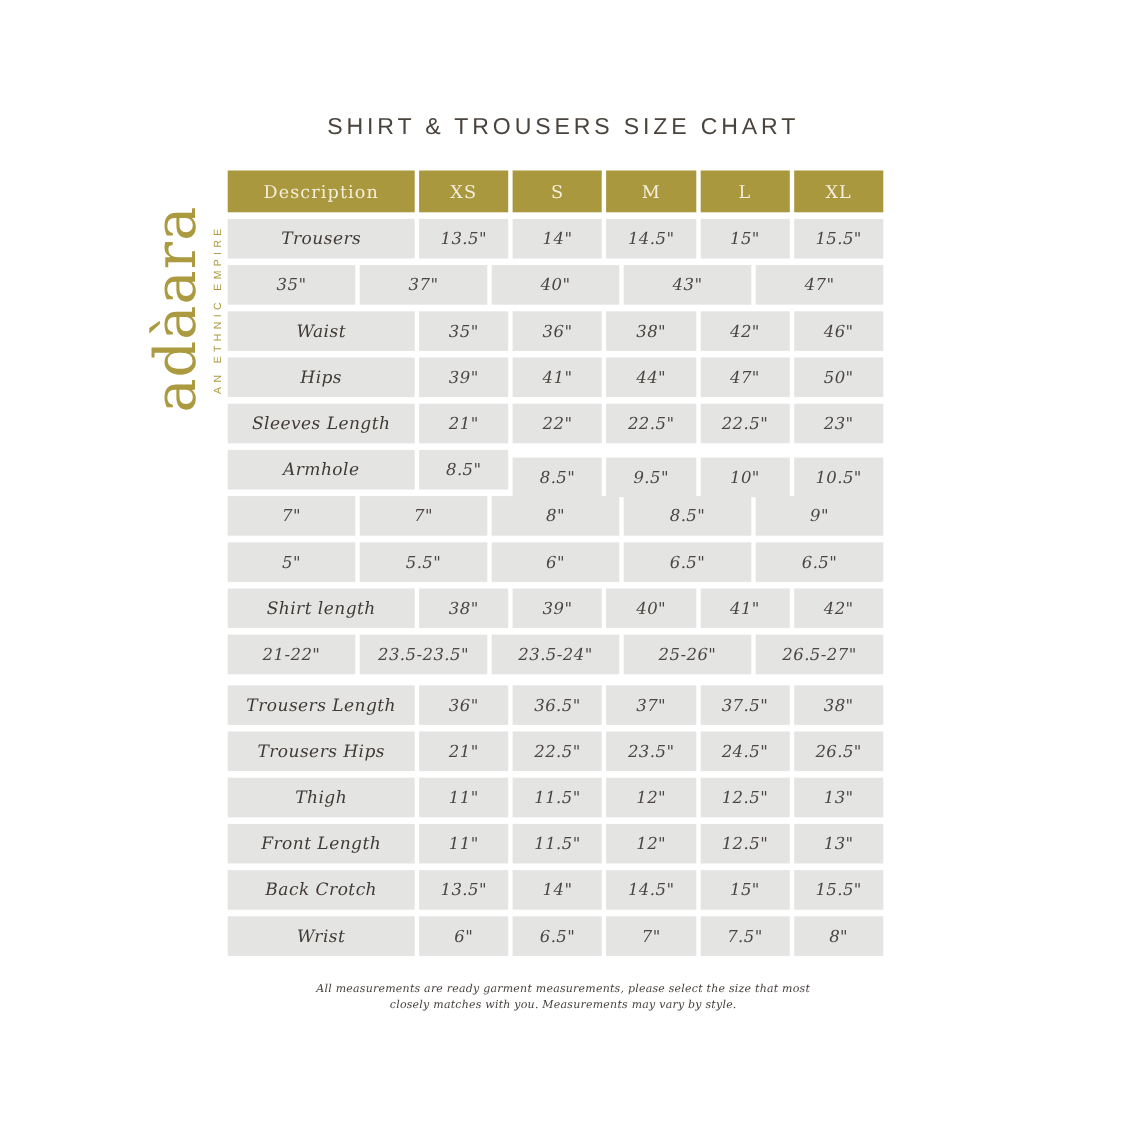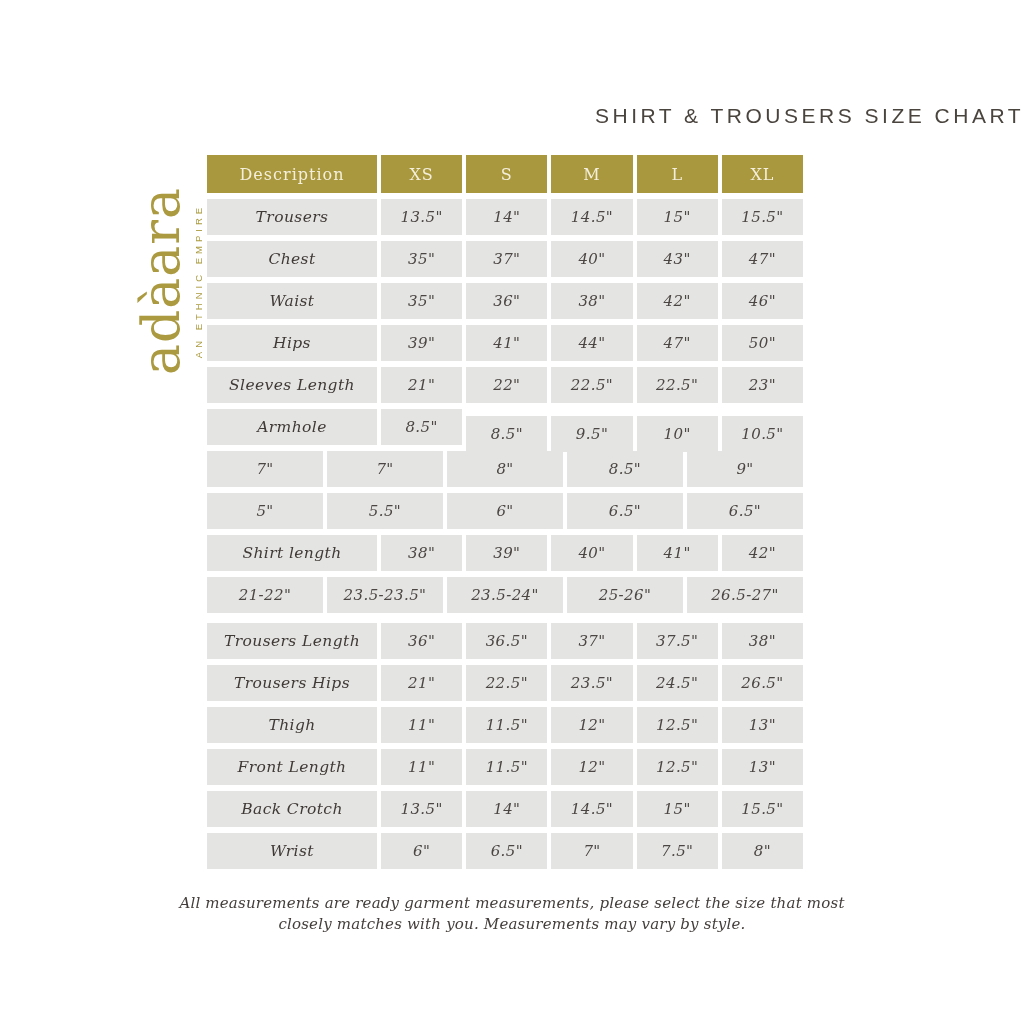--- a/index.html
+++ b/index.html
@@ -9,21 +9,21 @@
     background: #ffffff;
     font-family: "Liberation Sans", sans-serif;
     overflow: hidden;
   }
 
   
   .page-title {
     position: absolute;
     left: 0; right: 0;
     top: 104px;
-    text-align: right;
+    text-align: center;
     font-family: "Liberation Sans", sans-serif;
     font-size: 21px;
     font-weight: 400;
     letter-spacing: 3.5px;
     color: #4a443e;
   }
 
   
   .logo-wrap {
     position: absolute;
@@ -91,21 +91,21 @@
   .cell.shift { transform: translateY(7px); }
 
   
   .footnote {
     position: absolute;
     left: 0; right: 0;
     top: 893px;
     text-align: center;
     font-family: "DejaVu Serif", serif;
     font-style: italic;
-    font-size: 15px;
+    font-size: 10px;
     line-height: 1.38;
     letter-spacing: 0.2px;
     color: #433e3b;
   }
 </style>
 </head>
 <body>
 
 <div class="page-title">SHIRT &amp; TROUSERS SIZE CHART</div>
 
@@ -128,21 +128,20 @@
   <div class="trow">
     <div class="cell desc">Trousers</div>
     <div class="cell val">13.5"</div>
     <div class="cell val">14"</div>
     <div class="cell val">14.5"</div>
     <div class="cell val">15"</div>
     <div class="cell val">15.5"</div>
   </div>
 
   <div class="trow">
-    <div class="cell desc">Chest</div>
     <div class="cell val">35"</div>
     <div class="cell val">37"</div>
     <div class="cell val">40"</div>
     <div class="cell val">43"</div>
     <div class="cell val">47"</div>
   </div>
 
   <div class="trow">
     <div class="cell desc">Waist</div>
     <div class="cell val">35"</div>

